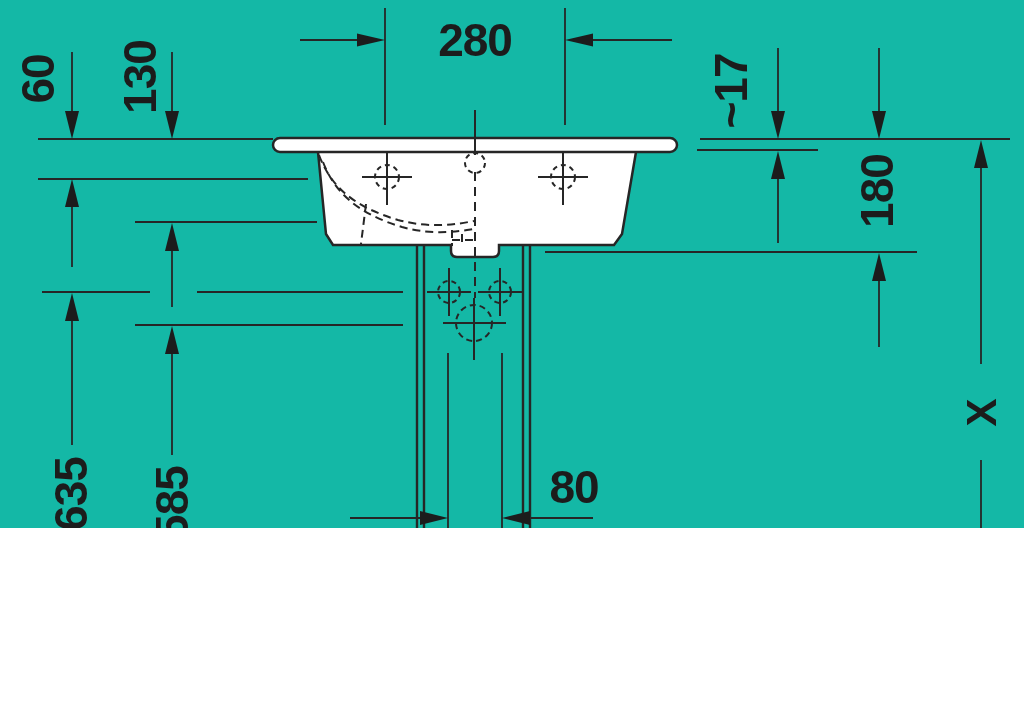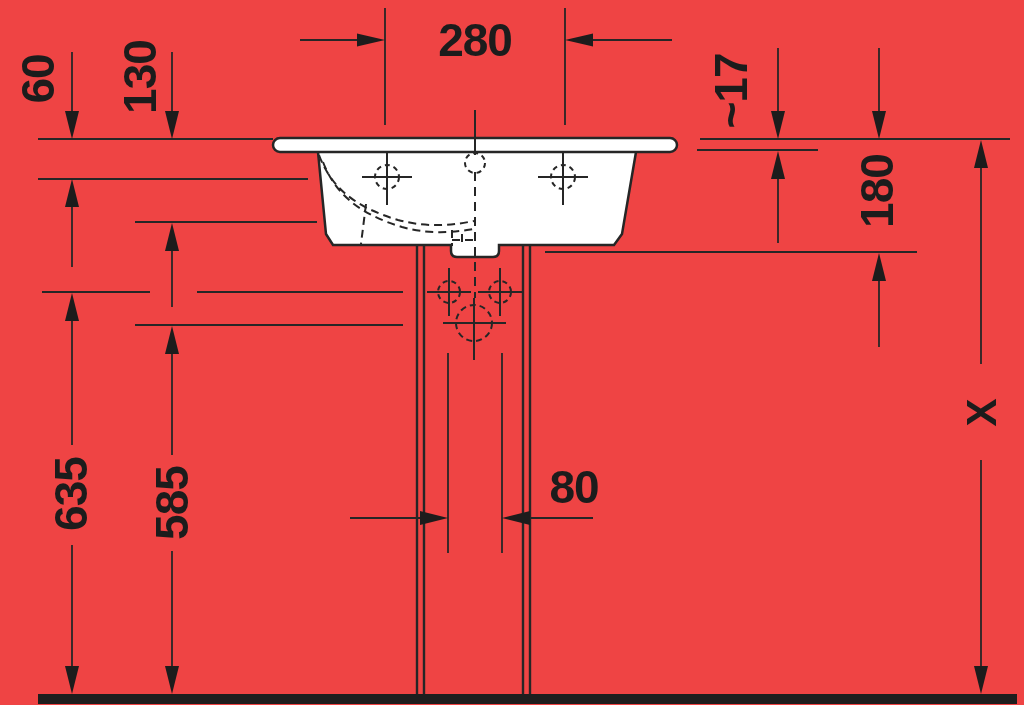--- a/index.html
+++ b/index.html
@@ -1,16 +1,16 @@
 <!DOCTYPE html>
 <html><head>
 <meta charset="utf-8">
 <style>
   html,body{margin:0;padding:0;background:#ffffff;}
-  .canvas{position:relative;width:1024px;height:705px;background:#ef4444;overflow:hidden;
+  .canvas{position:relative;width:1024px;height:528px;background:#14b8a6;overflow:hidden;
           font-family:"Liberation Sans", sans-serif;}
   svg{position:absolute;left:0;top:0;}
   .dimtext{font-family:"Liberation Sans", sans-serif;font-weight:bold;fill:#1c1c1c;
            letter-spacing:-1px;}
 </style>
 </head>
 <body>
 
 <div class="canvas">
 <svg width="1024" height="705" viewBox="0 0 1024 705">

